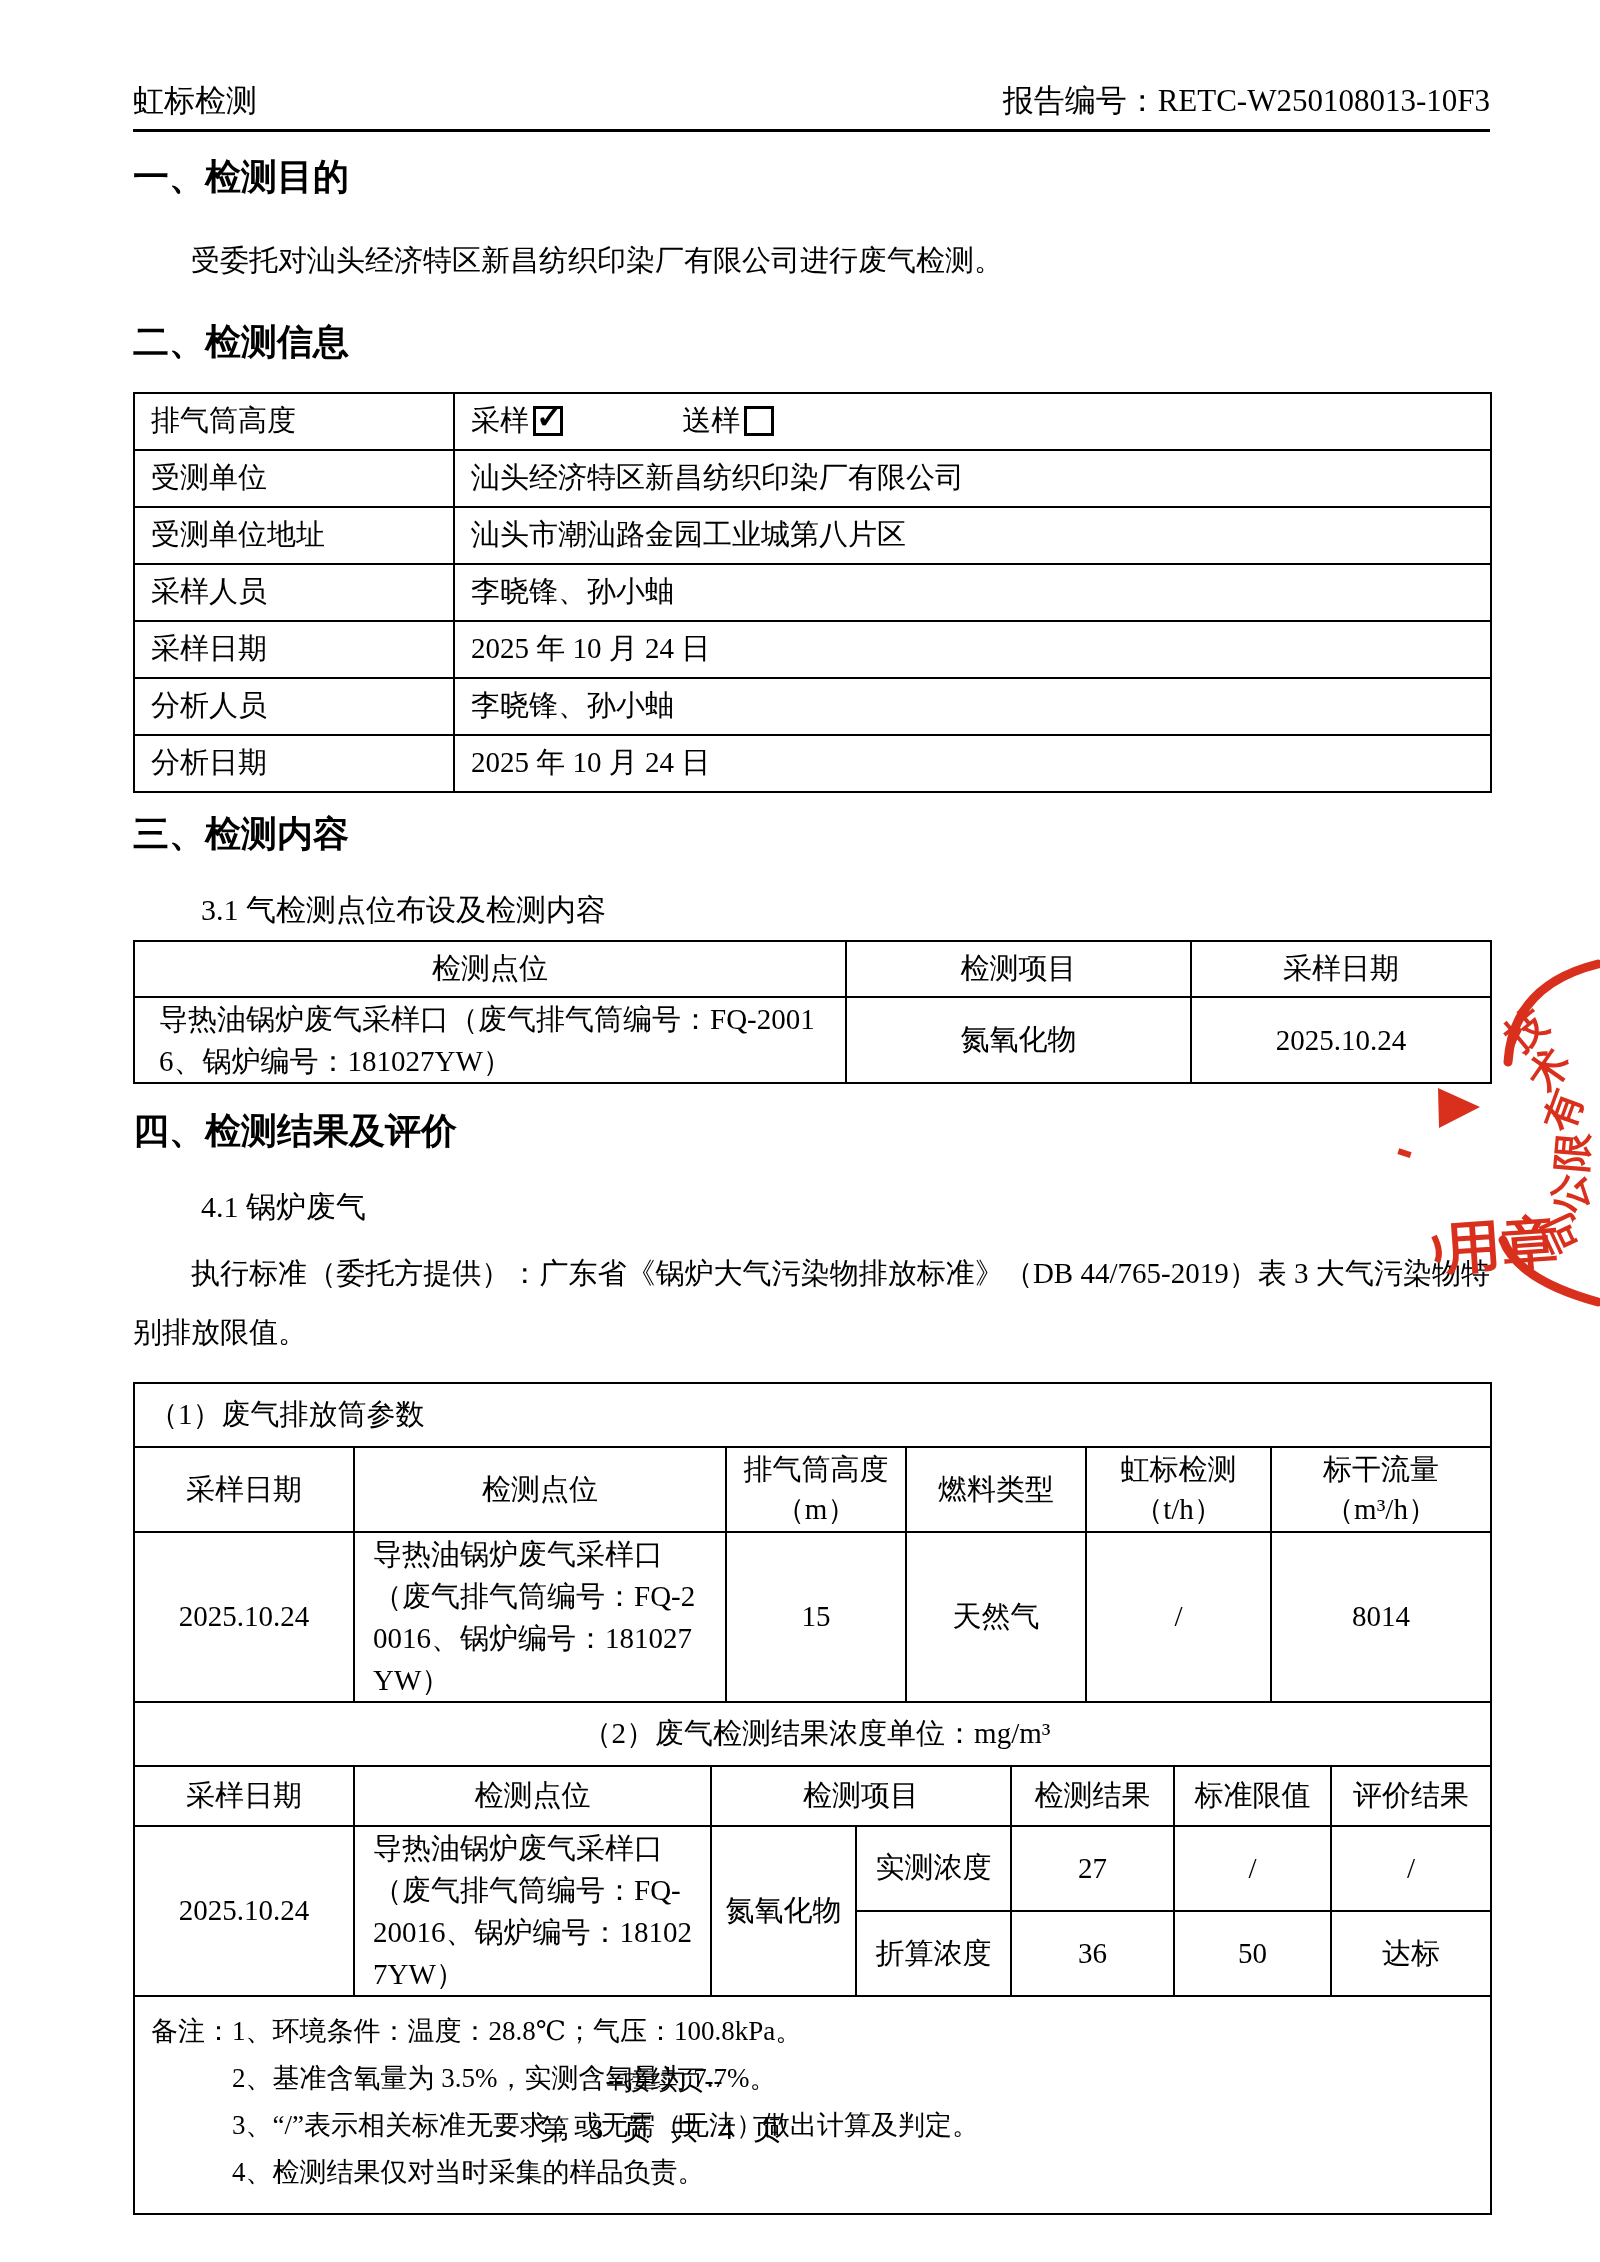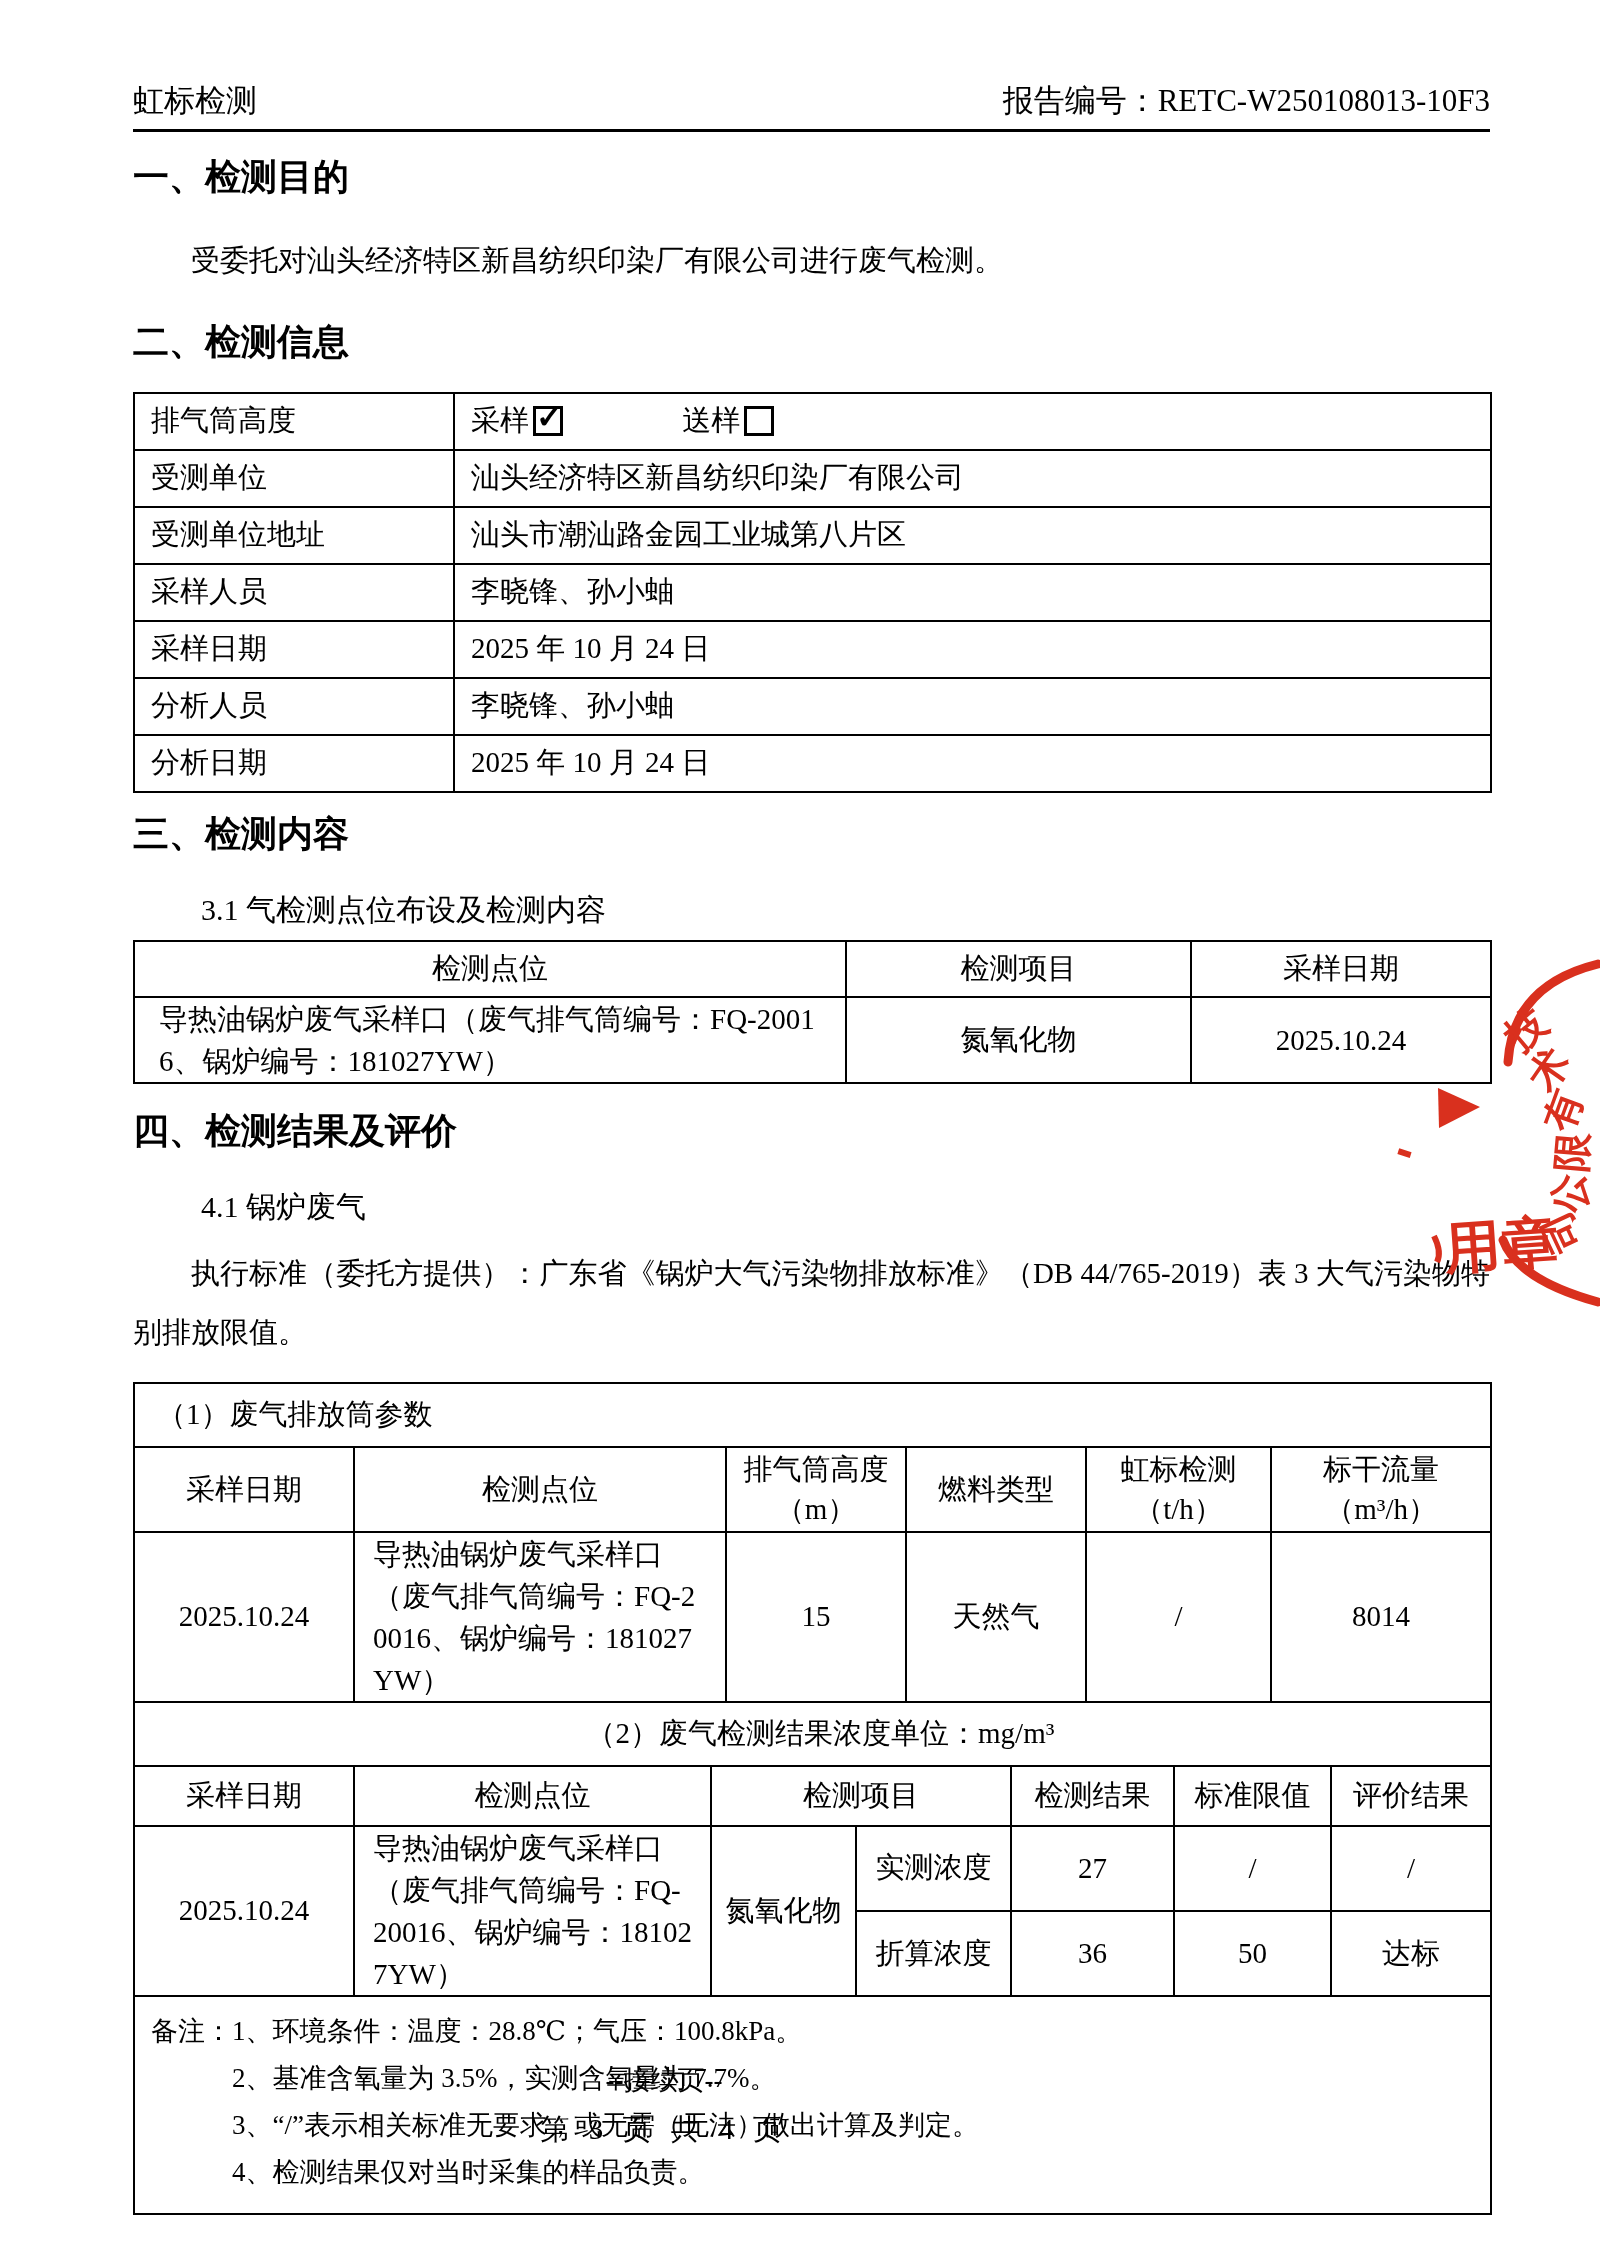--- a/index.html
+++ b/index.html
@@ -49,21 +49,21 @@
   table{border-collapse:collapse;table-layout:fixed;width:1357px;}
   td,th{border:2px solid #000;font-size:29px;font-weight:normal;
         vertical-align:middle;text-align:center;padding:2px 6px;
         word-break:break-all;}
   .tbl-info{margin-top:26px;}
   .tbl-info td{height:51px;text-align:left;padding-left:16px;}
   .tbl-pts{margin-top:10px;}
   .tbl-pts td{height:50px;}
   .tbl-pts .pt-cell{height:82px;text-align:left;padding:0 24px;line-height:1.45;}
   .tbl-res{margin-top:20px;}
-  .cap-row td{text-align:left;height:58px;padding-left:22px;}
+  .cap-row td{text-align:left;height:58px;padding-left:14px;}
   .cap-flex{display:flex;justify-content:center;align-items:flex-end;}
   .hd2{line-height:1.35;}
   .pt-small{text-align:left !important;padding:0 18px !important;line-height:1.45;}
   .notes-cell{text-align:left !important;vertical-align:top;padding:14px 16px !important;
               font-size:27px;line-height:1.52;}
   .notes-wrap{display:flex;}
   .notes-items div{margin-bottom:6px;}
   .merge-up{margin-top:-2px;}
 
   

